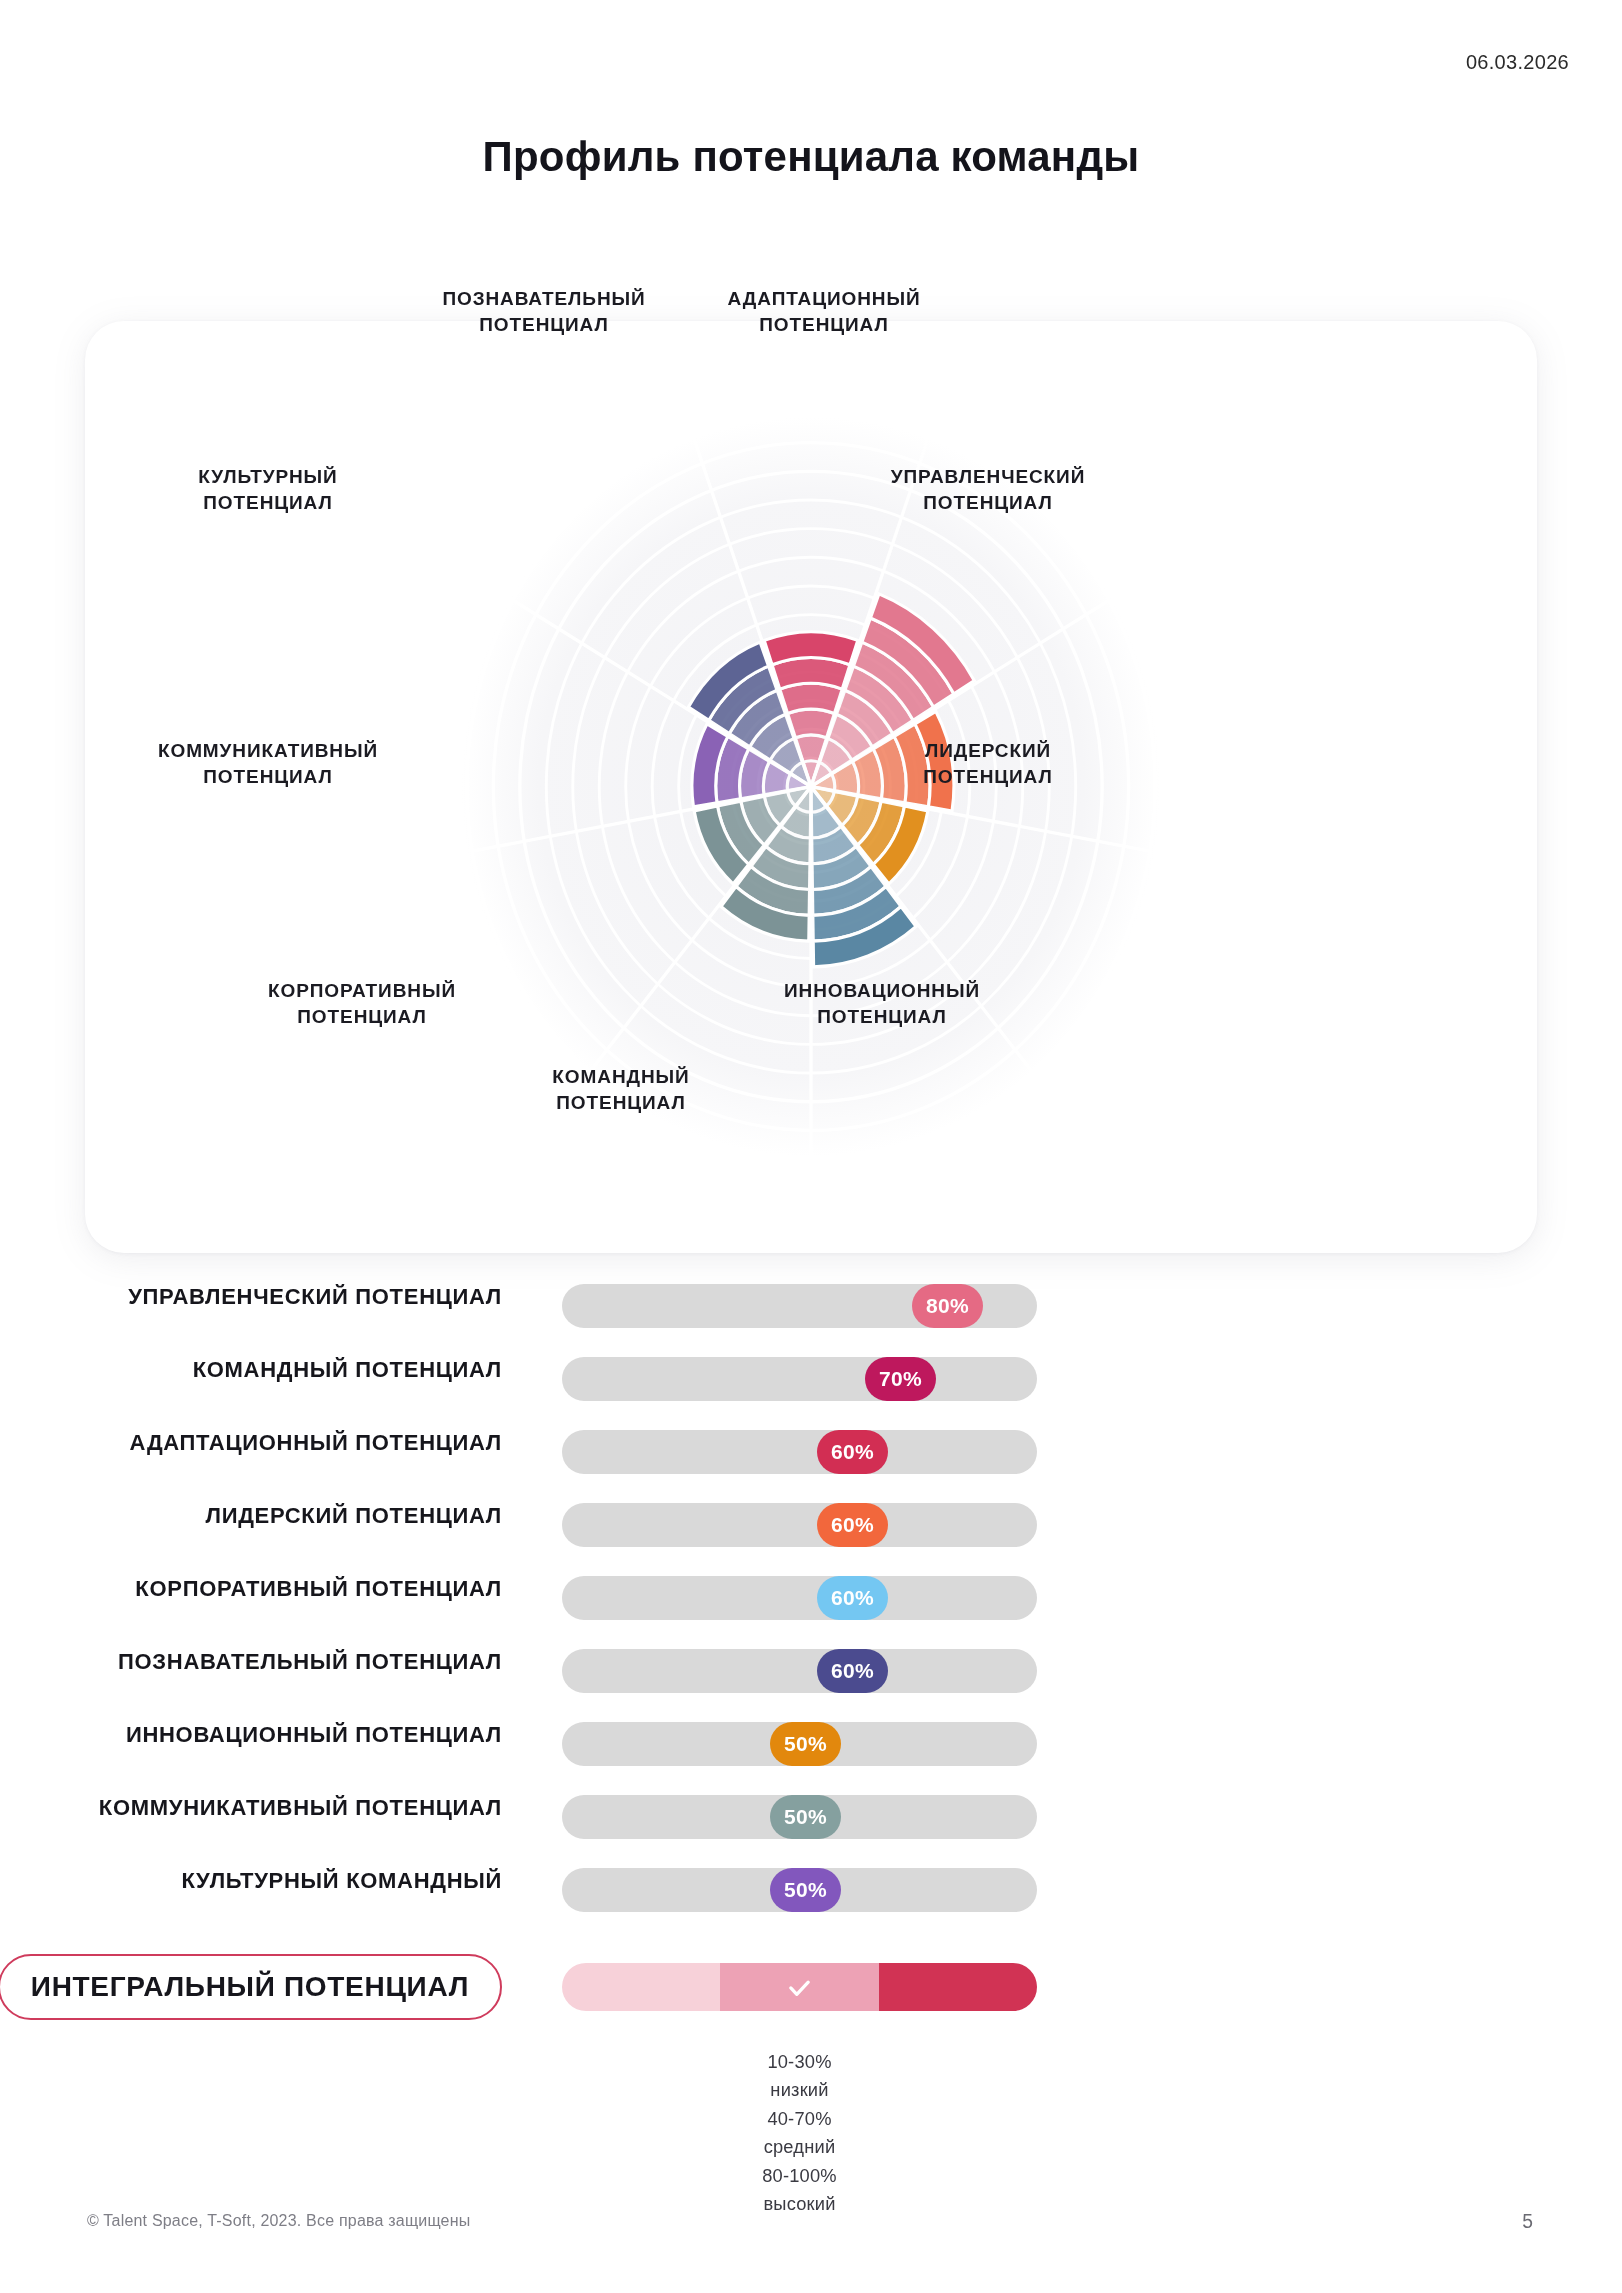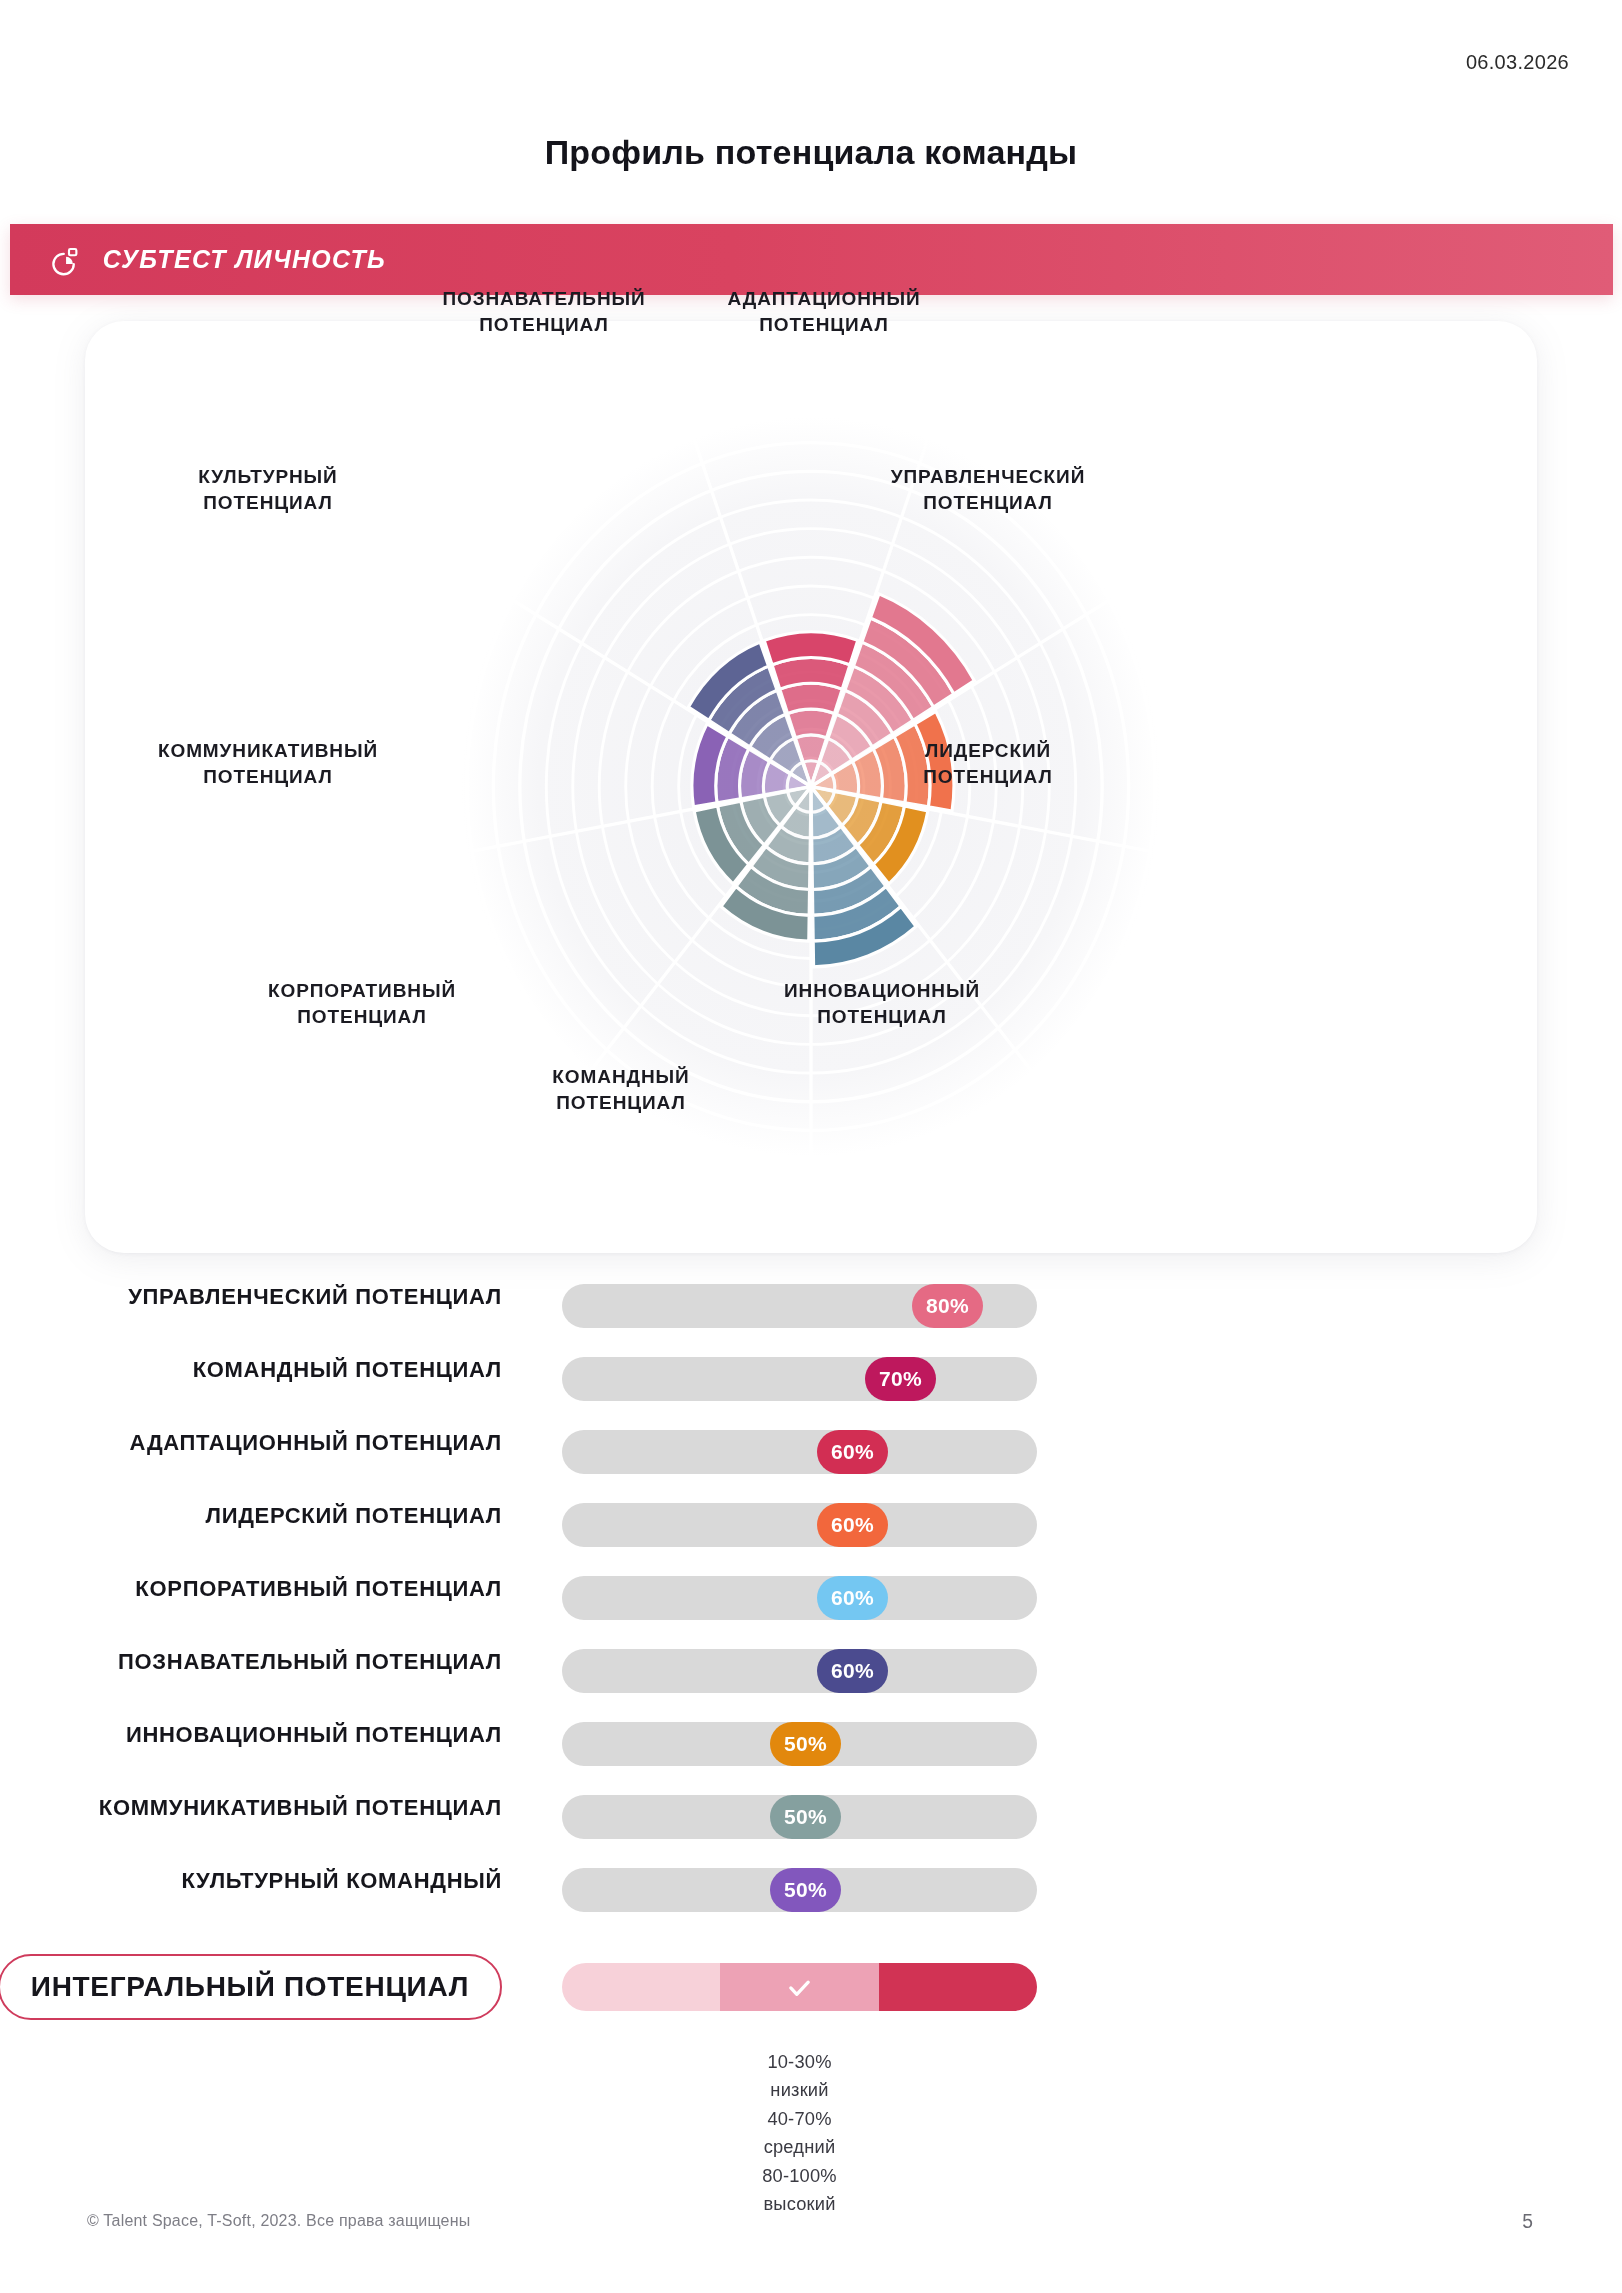--- a/index.html
+++ b/index.html
@@ -29,21 +29,21 @@
     letter-spacing: 0.3px;
   }
 
   
   .page-title {
     position: absolute;
     top: 133px;
     left: 0;
     width: 1622px;
     text-align: center;
-    font-size: 34px;
+    font-size: 42px;
     font-weight: 700;
     color: #14141b;
     letter-spacing: 0.2px;
   }
 
   
   .banner {
     position: absolute;
     top: 224px;
     left: 9.7px;
@@ -227,28 +227,20 @@
 </style>
 </head>
 <body>
 
 <div class="page">
 
   <div class="doc-date">06.03.2026</div>
 
   <div class="page-title">Профиль потенциала команды</div>
 
-  <div class="banner">
-    <svg class="banner-icon" viewBox="0 0 34 34">
-      <path d="M15.2 11.2 A10.5 10.5 0 1 0 25.5 21.8" fill="none" stroke="#ffffff" stroke-width="2.4" stroke-linecap="round"></path>
-      <path d="M17.6 14.2 L17.6 21.6 L24.6 21.6 A7.2 7.2 0 0 0 17.6 14.2 Z" fill="#ffffff"></path>
-      <rect x="20.6" y="6.2" width="7.6" height="6.4" rx="1.4" fill="none" stroke="#ffffff" stroke-width="2.2"></rect>
-    </svg>
-    <div class="banner-label">СУБТЕСТ ЛИЧНОСТЬ</div>
-  </div>
 
   <div class="chart-card"></div>
 
   <div class="radar-wrap">
     <svg viewBox="0 0 1504 965" preserveAspectRatio="none">
       <defs>
         <radialGradient id="bgglow" cx="50%" cy="50%" r="50%">
           <stop offset="0%" stop-color="#f2f2f5"></stop>
           <stop offset="78%" stop-color="#f6f6f8"></stop>
           <stop offset="100%" stop-color="#ffffff"></stop>

